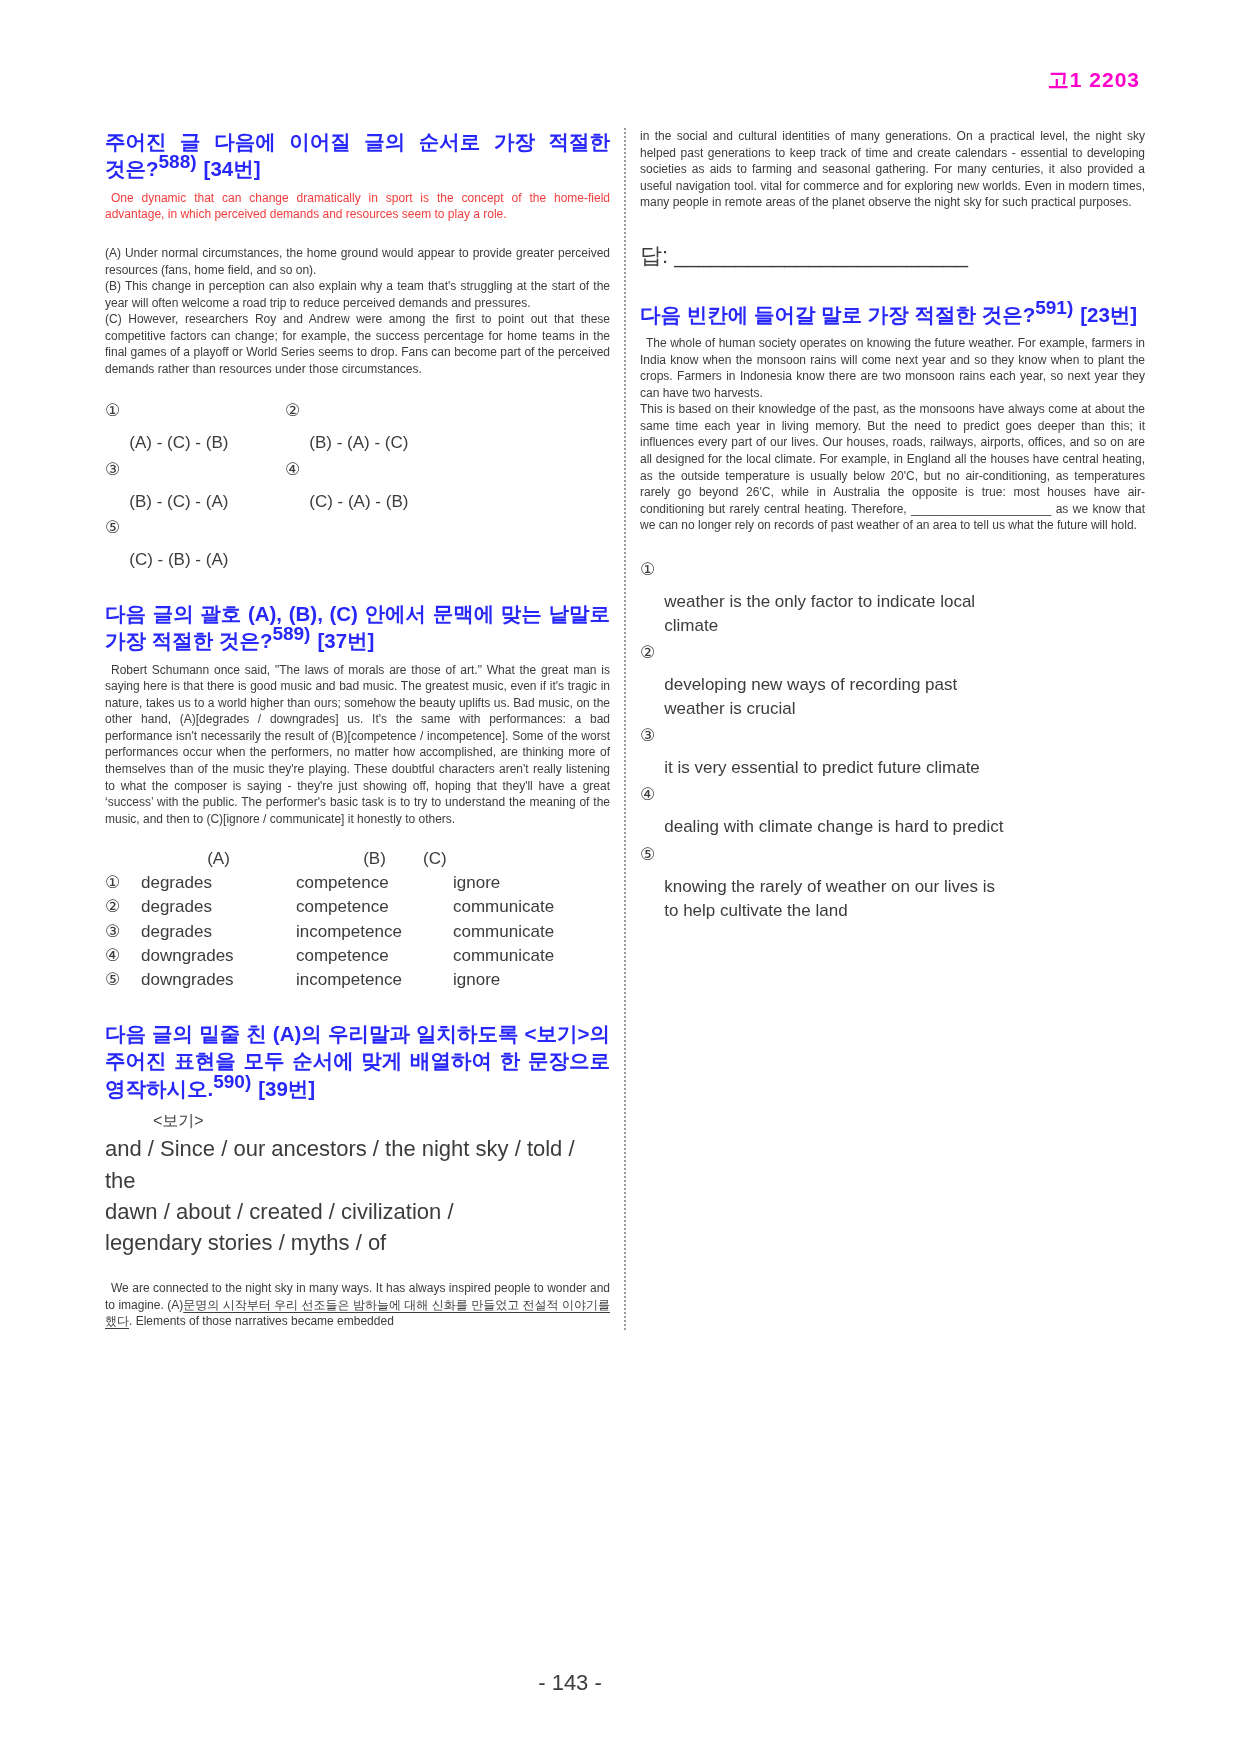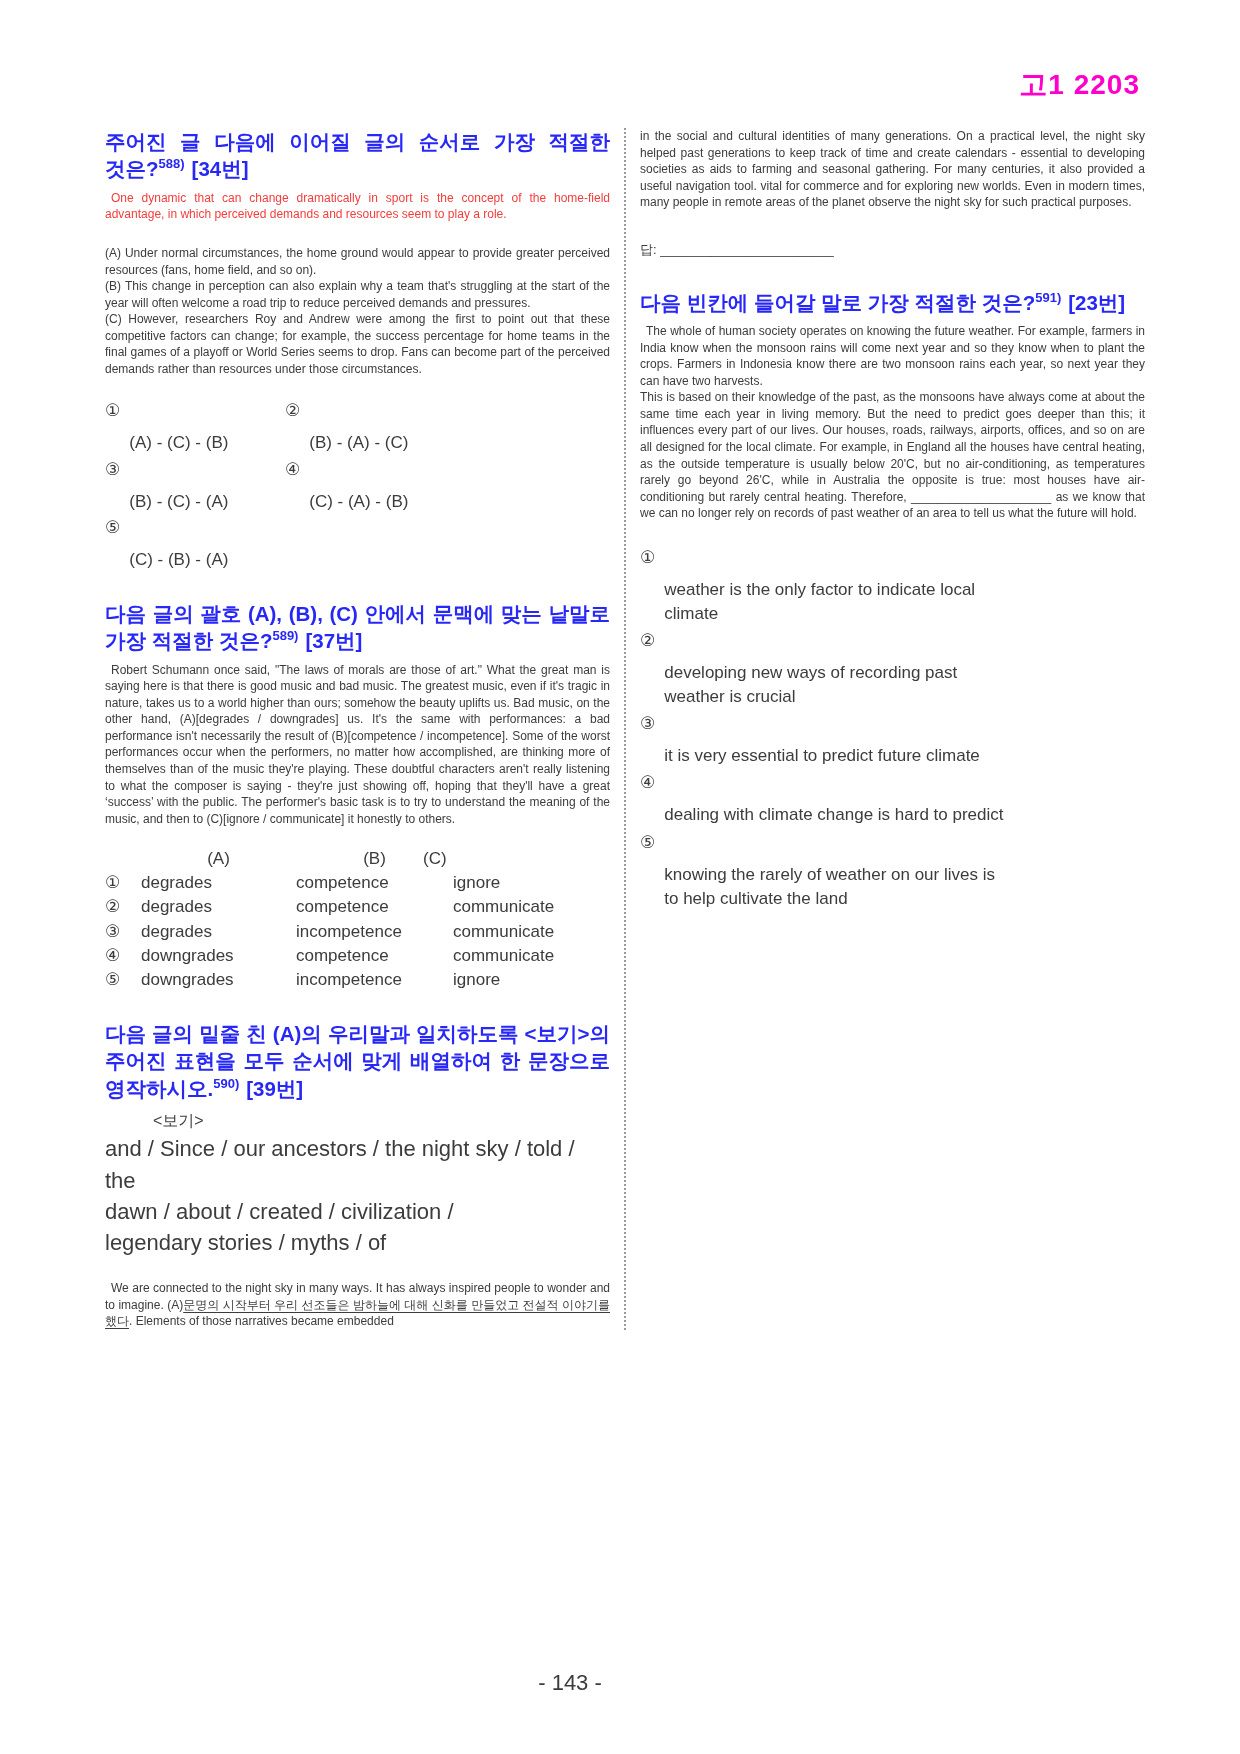--- a/index.html
+++ b/index.html
@@ -3,32 +3,32 @@
 <meta charset="utf-8">
 <style>
   html,body { margin:0; padding:0; background:#ffffff; }
   .page {
     position:relative; width:1240px; height:1754px; background:#ffffff;
     font-family:"Liberation Sans","DejaVu Sans",sans-serif;
     color:#3c3c3c; overflow:hidden;
   }
   .page-code {
     position:absolute; top:66px; right:100px;
-    color:#ff00cc; font-size:28px; font-weight:700; letter-spacing:1px;
+    color:#ff00cc; font-size:21px; font-weight:700; letter-spacing:1px;
   }
   .columns { position:absolute; top:128px; left:105px; display:flex; align-items:stretch; }
   .col-left  { width:505px; }
   .col-right { width:505px; }
   .divider { width:0; border-left:2px dotted #9a9a9a; margin-left:14px; margin-right:14px; }
 
   .qtitle {
     color:#2727f7; font-size:20.5px; line-height:1.34; font-weight:600;
     margin:0 0 7px 0; text-align:justify; word-break:keep-all;
   }
-  .qref { font-size:13px; vertical-align:super; line-height:0; }
+  .qref { font-size:19px; vertical-align:super; line-height:0; }
   .qtag { margin-left:7px; }
 
   .passage { font-size:12px; line-height:1.38; text-align:justify; margin:0; }
   .indent  { text-indent:6px; }
   .red     { color:#f43c3c; }
   .gap-top    { margin-top:22px; }
   .section    { margin-top:28px; }
 
   .choices-2col {
     margin-top:22px; display:grid; grid-template-columns:180px 1fr;
@@ -40,21 +40,21 @@
 
   .abc { margin-top:20px; font-size:17px; line-height:1.42; }
   .abc-head, .abc-row { display:grid; grid-template-columns:36px 155px 157px 1fr; }
   .abc-head .h-a { grid-column:2; text-align:center; }
   .abc-head .h-b { grid-column:3; text-align:center; }
   .abc-head .h-c { grid-column:4; position:relative; left:-30px; }
 
   .bogi-label { font-size:16px; margin-top:3px; line-height:1.5;margin-left:48px; }
   .bogi-lines { font-size:22px; line-height:1.42; white-space:pre-line; }
 
-  .answer-line { margin:30px 0 30px 0; font-size:13px; }
+  .answer-line { margin:30px 0 30px 0; font-size:22px; }
   .blank { letter-spacing:0; }
 
   .underlined { text-decoration:underline; text-underline-offset:3px; }
 
   .choices-stack { margin-top:24px; font-size:17px; line-height:1.42; }
   .choices-stack .choice { margin-bottom:3px; }
 
   .page-number {
     position:absolute; bottom:58px; left:0; width:1140px; text-align:center;
     font-size:22px; color:#3c3c3c;

